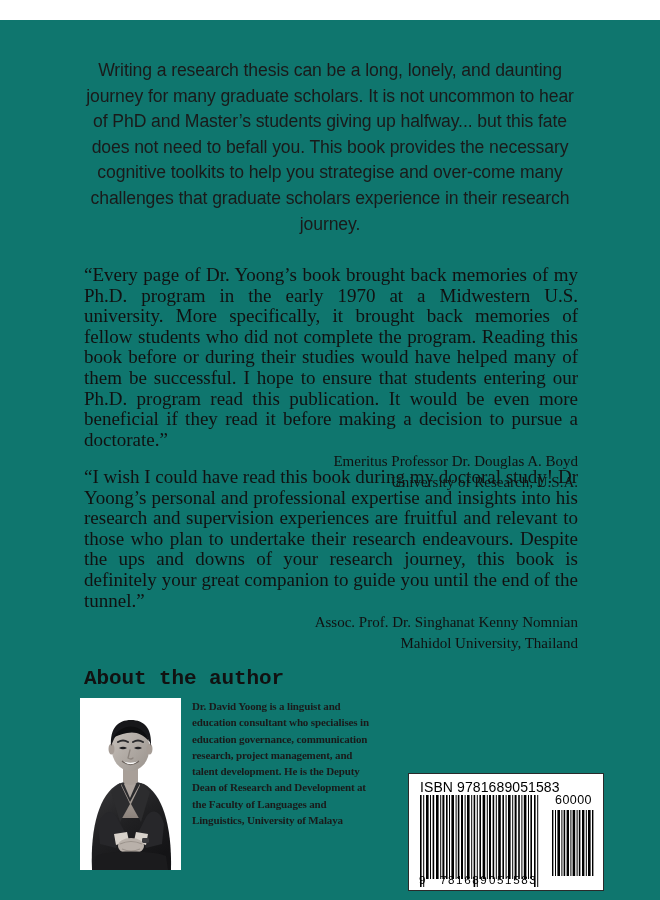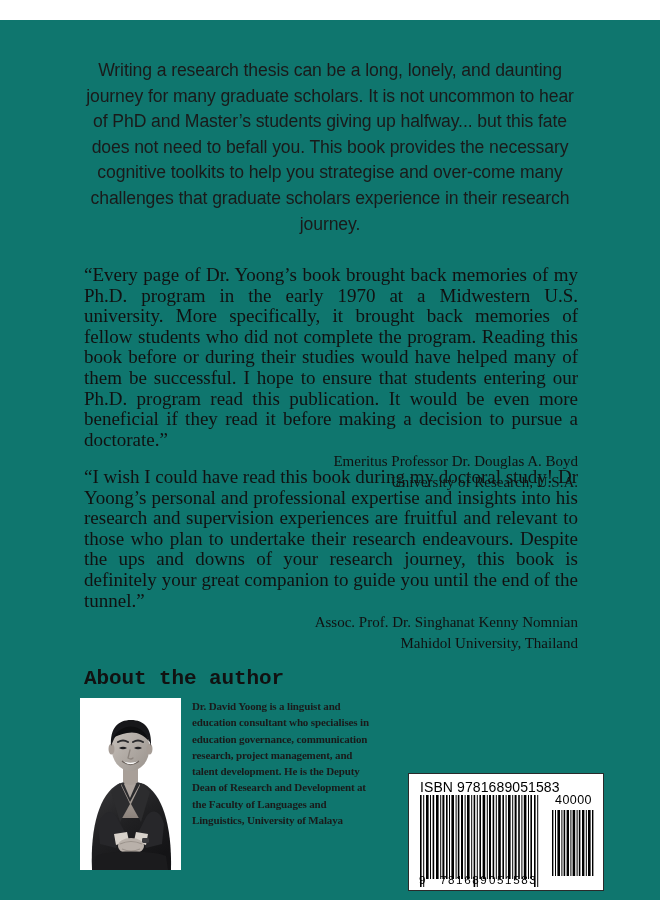--- a/index.html
+++ b/index.html
@@ -290,21 +290,21 @@
         <rect x="99.2" y="0" width="1.6" height="84"></rect>
         <rect x="102.4" y="0" width="1" height="84"></rect>
         <rect x="104.8" y="0" width="2.6" height="84"></rect>
         <rect x="109" y="0" width="1" height="84"></rect>
         <rect x="111.4" y="0" width="1.6" height="84"></rect>
         <rect x="115" y="0" width="1.6" height="92"></rect>
         <rect x="118.2" y="0" width="1" height="92"></rect>
       </g>
     </svg>
 
-    <div class="addon-digits">40000</div>
+    <div class="addon-digits">60000</div>
 
     <svg class="ean-addon" viewBox="0 0 45 66" preserveAspectRatio="none">
       <rect x="0" y="0" width="45" height="66" fill="#ffffff"></rect>
       <g fill="#000000">
         <rect x="1" y="0" width="1.4" height="66"></rect>
         <rect x="4" y="0" width="1" height="66"></rect>
         <rect x="6.4" y="0" width="2.6" height="66"></rect>
         <rect x="10.4" y="0" width="1" height="66"></rect>
         <rect x="12.6" y="0" width="1.6" height="66"></rect>
         <rect x="15.6" y="0" width="2.4" height="66"></rect>

